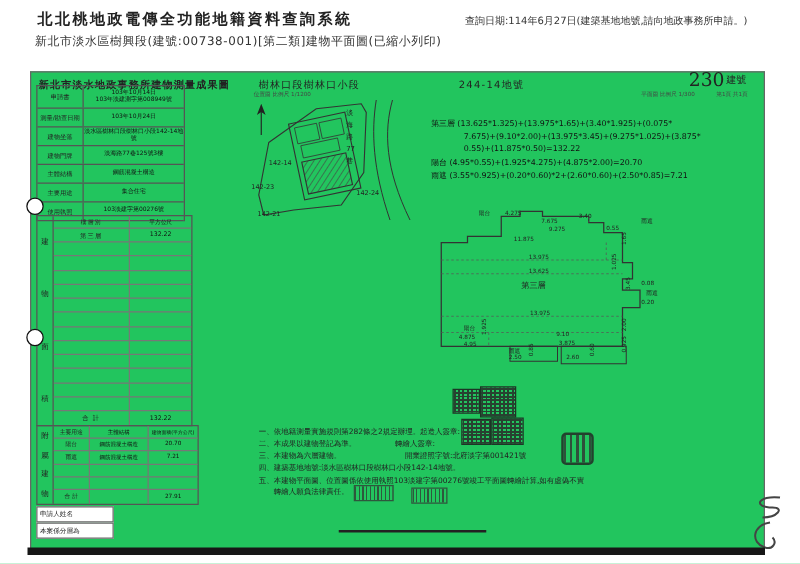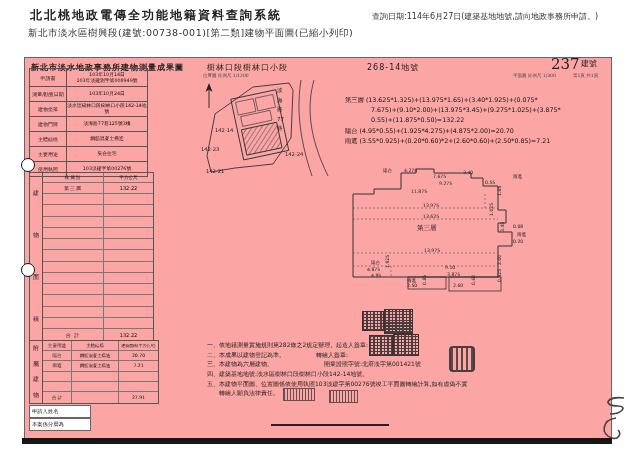--- a/index.html
+++ b/index.html
@@ -2,21 +2,21 @@
 <html><head>
 <meta charset="utf-8">
 <style>
   html,body{margin:0;padding:0}
   body{width:640px;height:451px;background:#fff;position:relative;overflow:hidden;
        font-family:"DejaVu Sans","Liberation Sans",sans-serif;color:#1a1a1a;}
   .abs{position:absolute}
   #page-header-title{left:30px;top:7px;font-size:12px;letter-spacing:2px;color:#222;font-weight:bold}
   #page-header-sub{left:28px;top:27px;font-size:9.5px;color:#333;letter-spacing:.5px}
   #page-query-date{left:372px;top:11px;font-size:8px;color:#333}
-  #document{left:24px;top:57px;width:586px;height:384px;border:1px solid #666;background:#fca5a5}
+  #document{left:24px;top:57px;width:586px;height:384px;border:1px solid #666;background:#22c55e}
   
   .dh{white-space:nowrap;color:#222}
   #office-title{left:6px;top:4px;font-size:8px;letter-spacing:1px;font-weight:bold}
   #section-name{left:182px;top:4px;font-size:8px;letter-spacing:1px}
   #parcel-no{left:342px;top:4px;font-size:8px;letter-spacing:1px}
   #building-no{left:526px;top:-3px;font-size:15px;font-family:"DejaVu Serif","Liberation Serif",serif}
   #building-unit{left:556px;top:0;font-size:8px}
   #site-scale{left:178px;top:15px;font-size:4.5px;color:#444}
   #plan-scale{left:488px;top:15px;font-size:4.5px;color:#444}
   #page-info{left:548px;top:15px;font-size:4.5px;color:#444}
@@ -73,22 +73,22 @@
 <body>
 
 <div class="abs" id="page-header-title">北北桃地政電傳全功能地籍資料查詢系統</div>
 <div class="abs" id="page-header-sub">新北市淡水區樹興段(建號:00738-001)[第二類]建物平面圖(已縮小列印)</div>
 <div class="abs" id="page-query-date">查詢日期:114年6月27日(建築基地地號,請向地政事務所申請。)</div>
 
 <div class="abs" id="document">
 
   <div class="abs dh" id="office-title">新北市淡水地政事務所建物測量成果圖</div>
   <div class="abs dh" id="section-name">樹林口段樹林口小段</div>
-  <div class="abs dh" id="parcel-no">268-14地號</div>
-  <div class="abs dh" id="building-no">237</div>
+  <div class="abs dh" id="parcel-no">244-14地號</div>
+  <div class="abs dh" id="building-no">230</div>
   <div class="abs dh" id="building-unit">建號</div>
   <div class="abs dh" id="site-scale">位置圖 比例尺 1/1200</div>
   <div class="abs dh" id="plan-scale">平面圖 比例尺 1/300</div>
   <div class="abs dh" id="page-info">第1頁 共1頁</div>
 
   <div class="abs" id="info-table">
     <div id="info-rows">
         <div class="info-row" style="height: 17px;">
           <div class="info-label">申請書</div>
           <div class="info-value">103年10月14日

